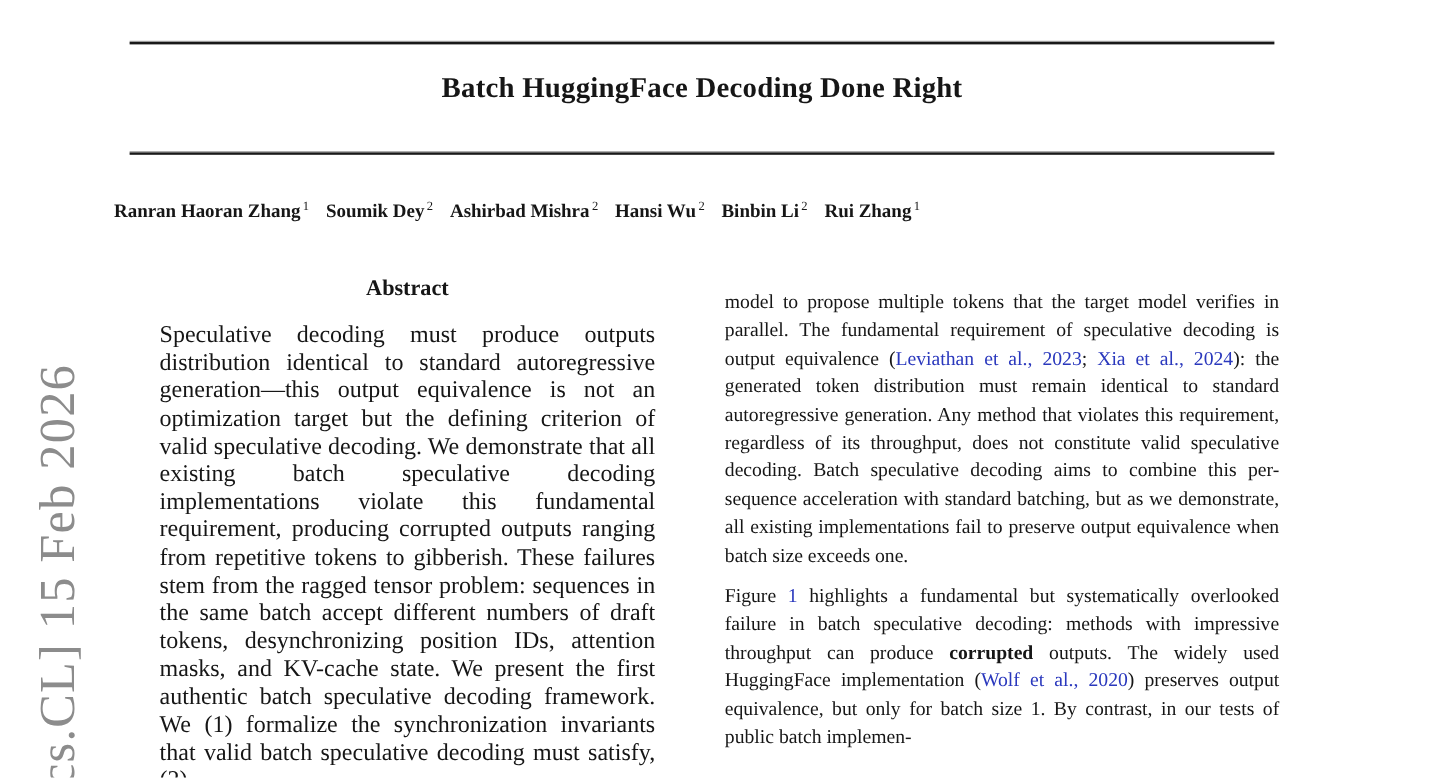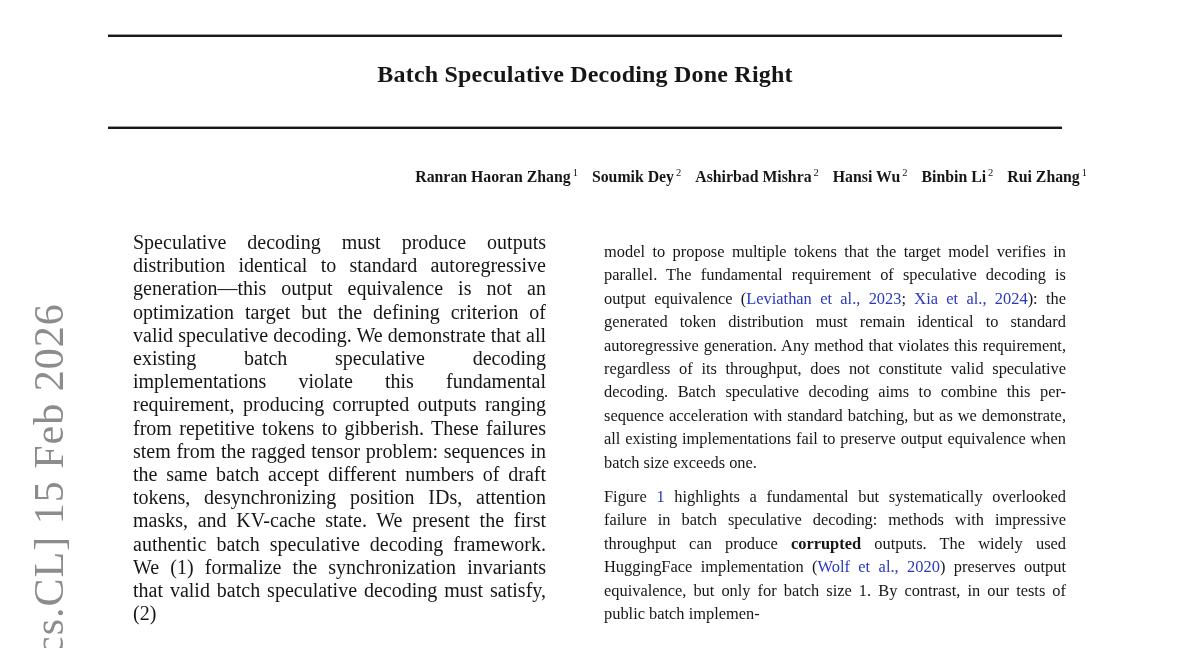--- a/index.html
+++ b/index.html
@@ -35,22 +35,22 @@
     position:absolute;
     left:108px; width:954px; top:61px;
     margin:0;
     text-align:center;
     font-size:24px;
     font-weight:bold;
     letter-spacing:0.2px;
   }
   .authors {
     position:absolute;
-    left:100px; width:994px; top:167px;
-    text-align:right;
+    left:88px; width:994px; top:167px;
+    text-align:left;
     font-size:15.8px;
     font-weight:bold;
   }
   .author { margin:0 7px; white-space:nowrap; }
   .author sup {
     font-weight:normal;
     font-size:10.5px;
     margin-left:2px;
   }
   .col-left {
@@ -83,26 +83,27 @@
   .seg-cite { color:var(--cite-color, #2a38bd); }
   .seg-bold { font-weight:bold;font-family:Liberation Serif, serif; }
 </style>
 </head>
 <body>
 
 <div class="watermark">cs.CL] 15 Feb 2026</div>
 
 <div class="rule rule-top"></div>
 
-<h1 class="title">Batch Speculative Decoding Done Right</h1>
+<h1 class="title">Batch HuggingFace Decoding Done Right</h1>
 
 <div class="rule rule-bottom"></div>
 
 <div class="authors"><span class="author">Ranran Haoran Zhang<sup>1</sup></span><span class="author">Soumik Dey<sup>2</sup></span><span class="author">Ashirbad Mishra<sup>2</sup></span><span class="author">Hansi Wu<sup>2</sup></span><span class="author">Binbin Li<sup>2</sup></span><span class="author">Rui Zhang<sup>1</sup></span></div>
 
 <div class="col-left">
+  <h2 class="abstract-heading">Abstract</h2>
   <p class="abstract-text">Speculative decoding must produce outputs distribution identical to standard autoregressive generation—this output equivalence is not an optimization target but the defining criterion of valid speculative decoding. We demonstrate that all existing batch speculative decoding implementations violate this fundamental requirement, producing corrupted outputs ranging from repetitive tokens to gibberish. These failures stem from the ragged tensor problem: sequences in the same batch accept different numbers of draft tokens, desynchronizing position IDs, attention masks, and KV-cache state. We present the first authentic batch speculative decoding framework. We (1) formalize the synchronization invariants that valid batch speculative decoding must satisfy, (2)</p>
 </div>
 
 <div class="col-right">
     <p class="para"><span class="seg-normal">model to propose multiple tokens that the target model verifies in parallel. The fundamental requirement of speculative decoding is output equivalence (</span><span class="seg-cite">Leviathan et al., 2023</span><span class="seg-normal">; </span><span class="seg-cite">Xia et al., 2024</span><span class="seg-normal">): the generated token distribution must remain identical to standard autoregressive generation. Any method that violates this requirement, regardless of its throughput, does not constitute valid speculative decoding. Batch speculative decoding aims to combine this per-sequence acceleration with standard batching, but as we demonstrate, all existing implementations fail to preserve output equivalence when batch size exceeds one.</span></p>
     <p class="para"><span class="seg-normal">Figure </span><span class="seg-cite">1</span><span class="seg-normal"> highlights a fundamental but systematically overlooked failure in batch speculative decoding: methods with impressive throughput can produce </span><span class="seg-bold">corrupted</span><span class="seg-normal"> outputs. The widely used HuggingFace implementation (</span><span class="seg-cite">Wolf et al., 2020</span><span class="seg-normal">) preserves output equivalence, but only for batch size 1. By contrast, in our tests of public batch implemen-</span></p>
   </div>
 
 </body></html>

